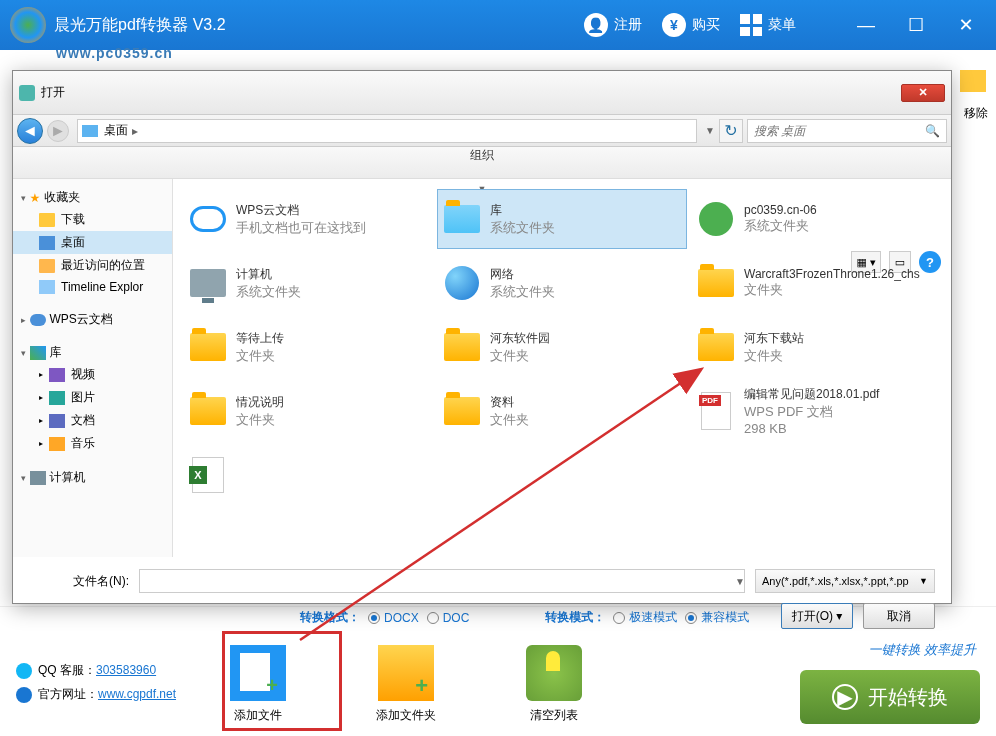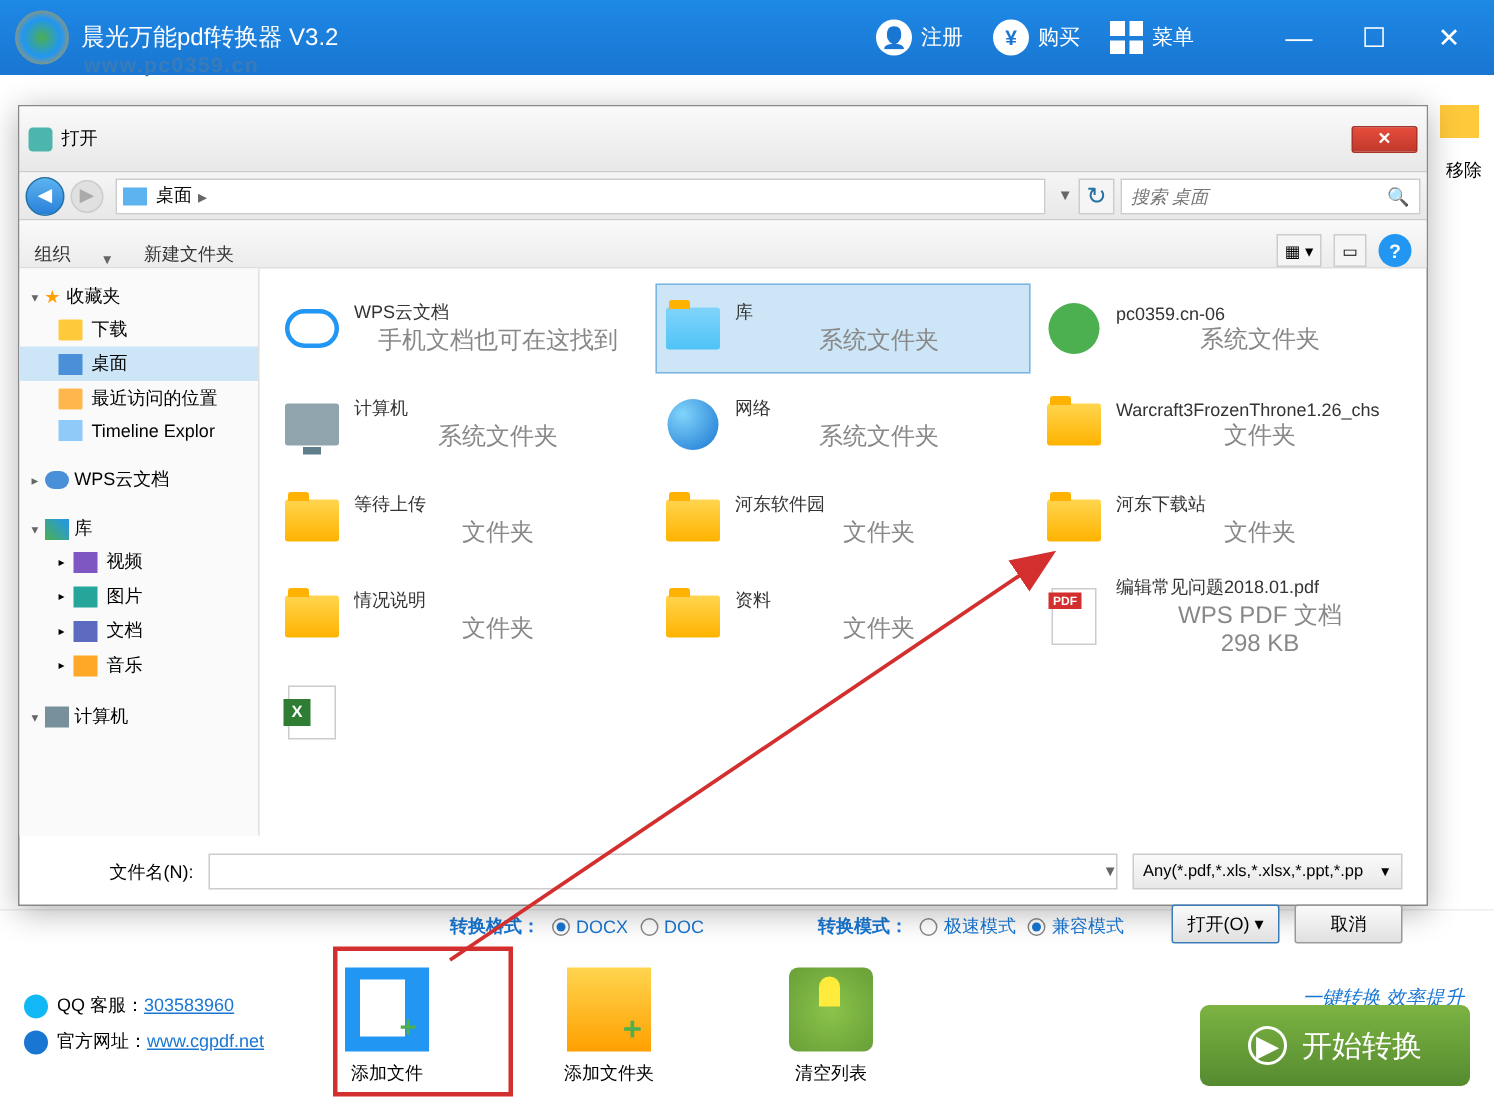--- a/index.html
+++ b/index.html
@@ -3,21 +3,21 @@
 <meta charset="utf-8">
 <style>
 * { margin: 0; padding: 0; box-sizing: border-box; font-family: "Microsoft YaHei", sans-serif; }
 body { width: 996px; height: 736px; background: #f5f5f5; position: relative; overflow: hidden; }
 
 
 .app-window { width: 996px; height: 736px; background: #fff; }
 .app-titlebar { height: 50px; background: linear-gradient(to bottom, #1e88e5, #1976d2); display: flex; align-items: center; padding: 0 10px; color: #fff; }
 .app-logo { width: 36px; height: 36px; background: radial-gradient(circle, #4caf50, #2196f3, #ff9800); border-radius: 50%; margin-right: 8px; }
 .app-title { font-size: 16px; flex: 1; }
-.watermark { position: absolute; top: 35px; left: 56px; color: #3a7cb8; font-size: 14px; font-weight: bold; letter-spacing: 1px; }
+.watermark { position: absolute; top: 45px; left: 56px; color: #3a7cb8; font-size: 14px; font-weight: bold; letter-spacing: 1px; }
 .titlebar-btns { display: flex; gap: 20px; align-items: center; }
 .tbar-item { display: flex; align-items: center; gap: 6px; font-size: 14px; cursor: pointer; }
 .tbar-icon { width: 24px; height: 24px; border-radius: 50%; background: #fff; display: flex; align-items: center; justify-content: center; color: #1976d2; font-weight: bold; font-size: 14px; }
 .menu-icon { width: 22px; height: 22px; display: grid; grid-template: 1fr 1fr / 1fr 1fr; gap: 3px; }
 .menu-icon span { background: #fff; }
 .win-btns { display: flex; gap: 10px; margin-left: 30px; }
 .win-btn { width: 40px; height: 30px; display: flex; align-items: center; justify-content: center; color: #fff; font-size: 18px; cursor: pointer; }
 
 
 .dialog { position: absolute; top: 70px; left: 12px; width: 940px; height: 534px; background: #fff; border: 1px solid #888; box-shadow: 0 4px 20px rgba(0,0,0,0.3); z-index: 100; }
@@ -30,21 +30,21 @@
 .nav-back { width: 26px; height: 26px; border-radius: 50%; background: linear-gradient(to bottom, #5cb3f0, #2980d9); display: flex; align-items: center; justify-content: center; color: #fff; cursor: pointer; border: 1px solid #2471a3; }
 .nav-fwd { width: 22px; height: 22px; border-radius: 50%; background: #e0e0e0; display: flex; align-items: center; justify-content: center; color: #aaa; border: 1px solid #ccc; }
 .breadcrumb { flex: 1; height: 24px; background: #fff; border: 1px solid #ccc; display: flex; align-items: center; padding: 0 4px; font-size: 12px; margin: 0 4px; }
 .bc-icon { width: 16px; height: 12px; background: #5cb3f0; margin-right: 6px; }
 .bc-arrow { margin: 0 4px; color: #666; }
 .nav-refresh { width: 24px; height: 24px; border: 1px solid #ccc; background: #f5f5f5; display: flex; align-items: center; justify-content: center; cursor: pointer; color: #2471a3; }
 .search-box { width: 200px; height: 24px; border: 1px solid #ccc; background: #fff; display: flex; align-items: center; padding: 0 6px; font-size: 12px; color: #999; }
 .search-box input { border: none; outline: none; flex: 1; font-size: 12px; font-style: italic; color: #888; }
 .search-icon { color: #2471a3; }
 
-.dlg-toolbar { height: 32px; background: linear-gradient(to bottom, #f9f9f9, #ececec); display: flex; align-items: flex-end; padding: 0 10px; border-bottom: 1px solid #ddd; font-size: 12px; gap: 20px; }
+.dlg-toolbar { height: 32px; background: linear-gradient(to bottom, #f9f9f9, #ececec); display: flex; align-items: center; padding: 0 10px; border-bottom: 1px solid #ddd; font-size: 12px; gap: 20px; flex-direction: column; }
 .tool-item { cursor: pointer; color: #333; }
 .tool-right { margin-left: auto; display: flex; gap: 8px; align-items: center; }
 .view-btn { width: 30px; height: 22px; border: 1px solid #ccc; background: #f5f5f5; cursor: pointer; display: flex; align-items: center; justify-content: center; font-size: 11px; }
 .help-btn { width: 22px; height: 22px; border-radius: 50%; background: #2196f3; color: #fff; display: flex; align-items: center; justify-content: center; font-size: 13px; font-weight: bold; cursor: pointer; }
 
 .dlg-body { display: flex; height: 378px; }
 .sidebar { width: 160px; background: #fafafa; border-right: 1px solid #e0e0e0; padding: 8px 0; overflow-y: auto; font-size: 12px; }
 .sb-group { margin-bottom: 12px; }
 .sb-header { display: flex; align-items: center; padding: 2px 8px; cursor: pointer; gap: 4px; }
 .sb-header .tri { font-size: 9px; color: #666; }
@@ -73,21 +73,21 @@
 .fi-computer { width: 36px; height: 28px; background: #90a4ae; border-radius: 2px; position: relative; }
 .fi-computer::after { content: ''; position: absolute; bottom: -6px; left: 12px; width: 12px; height: 5px; background: #607d8b; }
 .fi-globe { width: 34px; height: 34px; border-radius: 50%; background: radial-gradient(circle at 30% 30%, #81d4fa, #1976d2); }
 .fi-user { width: 34px; height: 34px; border-radius: 50%; background: #4caf50; position: relative; }
 .fi-pdf { width: 30px; height: 38px; background: #fff; border: 1px solid #ccc; position: relative; }
 .fi-pdf::before { content: 'PDF'; position: absolute; top: 2px; left: -3px; background: #d32f2f; color: #fff; font-size: 8px; padding: 1px 3px; font-weight: bold; }
 .fi-excel { width: 32px; height: 36px; background: #fff; border: 1px solid #ccc; position: relative; }
 .fi-excel::before { content: 'X'; position: absolute; top: 8px; left: -4px; width: 18px; height: 18px; background: #2e7d32; color: #fff; display: flex; align-items: center; justify-content: center; font-weight: bold; font-size: 11px; }
 .file-info { flex: 1; min-width: 0; }
 .file-name { font-size: 12px; color: #333; white-space: nowrap; overflow: hidden; text-overflow: ellipsis; }
-.file-sub { font-size: 16px; color: #888; text-align: center; }
+.file-sub { font-size: 13px; color: #888; }
 
 .dlg-footer { padding: 12px 16px; display: flex; flex-direction: column; gap: 10px; }
 .footer-row { display: flex; align-items: center; gap: 10px; }
 .footer-label { font-size: 12px; width: 100px; text-align: right; }
 .filename-input { flex: 1; height: 24px; border: 1px solid #ccc; padding: 0 6px; font-size: 12px; }
 .filter-combo { width: 180px; height: 24px; border: 1px solid #ccc; background: linear-gradient(to bottom, #fafafa, #e8e8e8); padding: 0 6px; font-size: 11px; display: flex; align-items: center; justify-content: space-between; cursor: pointer; }
 .footer-btns { display: flex; gap: 10px; justify-content: flex-end; }
 .dlg-btn { width: 72px; height: 26px; border: 1px solid #999; background: linear-gradient(to bottom, #fafafa, #e0e0e0); font-size: 12px; cursor: pointer; display: flex; align-items: center; justify-content: center; border-radius: 2px; }
 .dlg-btn.primary { border: 1px solid #3a7cb8; }
 
@@ -112,21 +112,21 @@
 .ai-addfile::after { content: ''; position: absolute; top: 8px; left: 10px; width: 30px; height: 38px; background: #fff; }
 .ai-addfile .plus { position: absolute; bottom: 4px; right: 8px; color: #4caf50; font-size: 20px; font-weight: bold; z-index: 2; }
 .ai-addfolder { background: linear-gradient(to bottom, #ffd54f, #ffa000); position: relative; }
 .ai-addfolder .plus { position: absolute; bottom: 2px; right: 6px; color: #4caf50; font-size: 22px; font-weight: bold; }
 .ai-clear { background: radial-gradient(circle, #8bc34a, #689f38); border-radius: 6px; position: relative; }
 .ai-clear::after { content: ''; position: absolute; top: 6px; left: 20px; width: 14px; height: 20px; background: #ffeb3b; border-radius: 7px 7px 0 0; }
 .highlight-box { position: absolute; border: 3px solid #d32f2f; pointer-events: none; }
 
 .start-btn { position: absolute; bottom: 12px; right: 16px; width: 180px; height: 54px; background: linear-gradient(to bottom, #7cb342, #558b2f); color: #fff; border-radius: 6px; display: flex; align-items: center; justify-content: center; gap: 10px; font-size: 20px; cursor: pointer; }
 .start-btn .play { width: 26px; height: 26px; border: 2px solid #fff; border-radius: 50%; display: flex; align-items: center; justify-content: center; }
-.slogan { position: absolute; bottom: 62px; right: 20px; font-size: 13px; color: #1976d2; font-style: italic; }
+.slogan { position: absolute; bottom: 77px; right: 20px; font-size: 13px; color: #1976d2; font-style: italic; }
 
 
 .arrow-svg { position: absolute; top: 360px; left: 290px; width: 430px; height: 290px; pointer-events: none; z-index: 200; }
 
 .folder-bg { position: absolute; top: 70px; right: 10px; width: 26px; height: 22px; background: #ffc93c; z-index: 1; }
 .remove-text { position: absolute; top: 105px; right: 8px; font-size: 12px; z-index: 1; margin-left: 39px; }
 </style>
 </head>
 <body>
 

